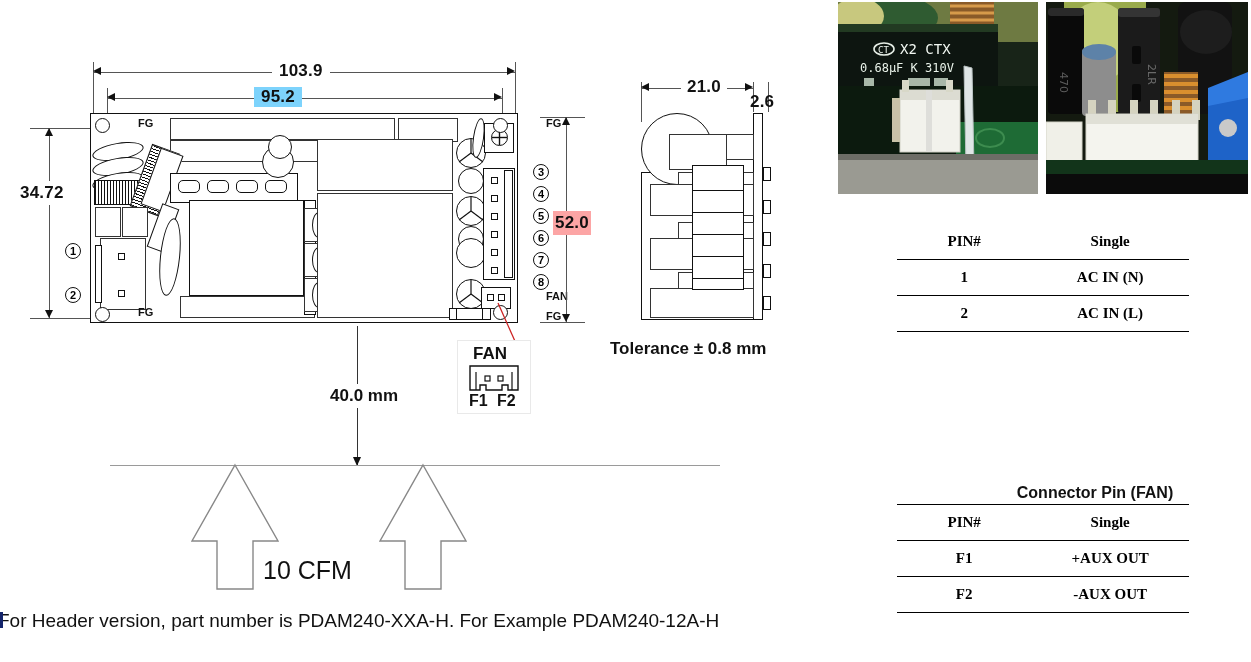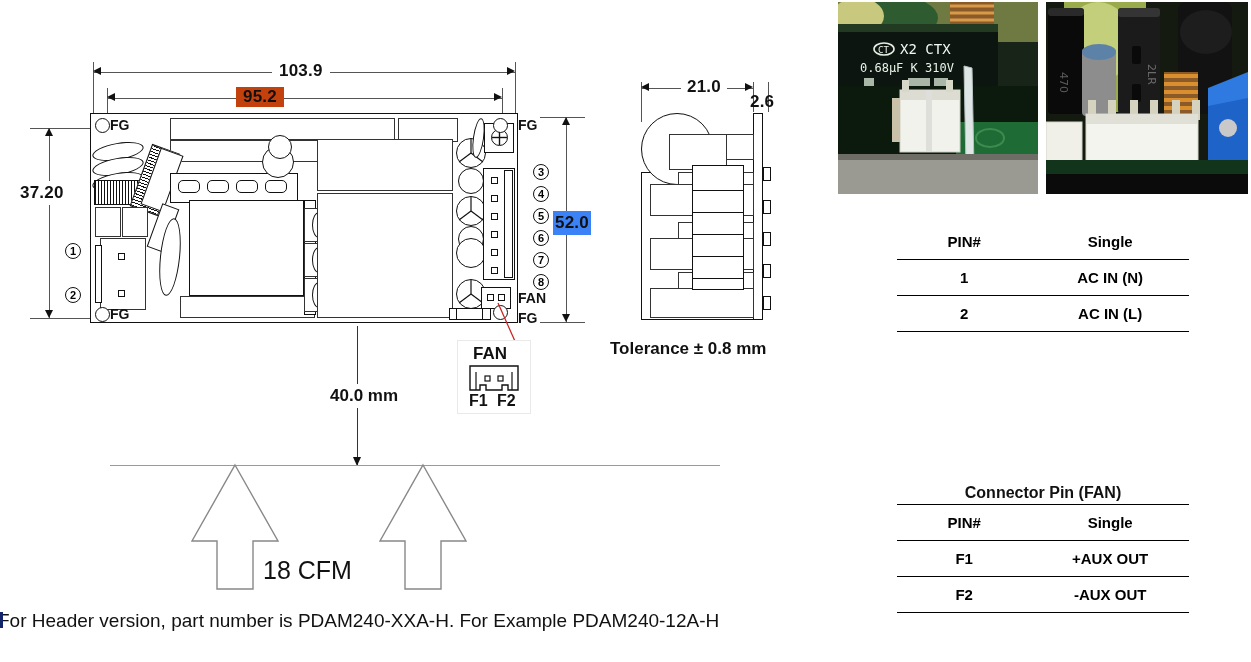--- a/index.html
+++ b/index.html
@@ -3,21 +3,21 @@
 <meta charset="utf-8">
 <style>
   html,body{margin:0;padding:0;background:#ffffff;}
   body{
     width:1251px;height:662px;position:relative;overflow:hidden;
     font-family:"Liberation Sans",sans-serif;color:#000;
   }
   .abs{position:absolute;}
   .txt{font-family:"Liberation Sans",sans-serif;color:#111;white-space:nowrap;}
   .dimtxt{font-size:17px;font-weight:bold;letter-spacing:.2px;}
-  .lbl{font-size:14px;font-weight:bold;}
+  .lbl{font-size:11px;font-weight:bold;margin-left:28px;}
 
   
   .hline{position:absolute;height:0;border-top:1.4px solid #111;}
   .vline{position:absolute;width:0;border-left:1.4px solid #111;}
   .thinh{position:absolute;height:0;border-top:1px solid #555;}
   .thinv{position:absolute;width:0;border-left:1px solid #555;}
 
   
   .box{position:absolute;border:1.3px solid #111;background:#fff;box-sizing:border-box;}
   .boxthin{position:absolute;border:1px solid #333;background:#fff;box-sizing:border-box;}
@@ -42,21 +42,21 @@
     background-image:repeating-linear-gradient(0deg,#111 0 1px,#fff 1px 3px);
   }
 
   
   .dtable{position:absolute;border-collapse:collapse;}
   .dtable td,.dtable th{
     font-family:"Liberation Sans",sans-serif;font-size:15px;text-align:center;
     padding:9px 4px;font-weight:bold;color:#000;border:0;
   }
   .dtable th{font-weight:bold;}
-  .dtable tr.ruled td,.dtable tr.ruled th{border-bottom:1.6px solid #000;}
+  .dtable tr.ruled td,.dtable tr.ruled th{border-bottom:1.6px solid #000;font-family:Liberation Serif, serif;}
 
   
   .photo{position:absolute;overflow:hidden;}
   .note{position:absolute;font-size:19px;color:#111;white-space:nowrap;}
 </style>
 </head>
 <body>
 
 <div>
 
@@ -66,30 +66,30 @@
   <div class="thinv" style="left:502px;top:88px;height:40px;"></div>
 
   <div class="thinh" style="left:93px;top:72px;width:422px;"></div>
   <div class="abs" style="left:93px;top:67px;width:0;height:0;border-top:4px solid transparent;border-bottom:4px solid transparent;border-right:8px solid #111;"></div>
   <div class="abs" style="left:507px;top:67px;width:0;height:0;border-top:4px solid transparent;border-bottom:4px solid transparent;border-left:8px solid #111;"></div>
   <div class="txt dimtxt abs" style="left:241px;top:61px;background:#fff;padding:0 7px;margin-left:31px;">103.9</div>
 
   <div class="thinh" style="left:107px;top:98px;width:395px;"></div>
   <div class="abs" style="left:107px;top:93px;width:0;height:0;border-top:4px solid transparent;border-bottom:4px solid transparent;border-right:8px solid #111;"></div>
   <div class="abs" style="left:494px;top:93px;width:0;height:0;border-top:4px solid transparent;border-bottom:4px solid transparent;border-left:8px solid #111;"></div>
-  <div class="txt dimtxt abs" style="left:236px;top:87px;background:#c2410c;padding:0 7px;">95.2</div>
+  <div class="txt dimtxt abs" style="left:254px;top:87px;background:#7dd3fc;padding:0 7px;">95.2</div>
 </div>
 
 <div>
   <div class="thinh" style="left:30px;top:128px;width:65px;"></div>
   <div class="thinh" style="left:30px;top:318px;width:65px;"></div>
   <div class="thinv" style="left:49px;top:128px;height:190px;"></div>
   <div class="abs" style="left:45px;top:128px;width:0;height:0;border-left:4px solid transparent;border-right:4px solid transparent;border-bottom:8px solid #111;"></div>
   <div class="abs" style="left:45px;top:310px;width:0;height:0;border-left:4px solid transparent;border-right:4px solid transparent;border-top:8px solid #111;"></div>
-  <div class="txt dimtxt abs" style="left:18px;top:181px;background:#fff;padding:2px 2px;">37.20</div>
+  <div class="txt dimtxt abs" style="left:18px;top:181px;background:#fff;padding:2px 2px;">34.72</div>
 </div>
 
 <div class="box" style="left:90px;top:113px;width:428px;height:210px;"></div>
 
 <div>
 
   <div class="boxthin" style="left:170px;top:118px;width:225px;height:22px;"></div>
   <div class="boxthin" style="left:170px;top:140px;width:225px;height:22px;"></div>
   <div class="boxthin" style="left:398px;top:118px;width:60px;height:24px;"></div>
 
@@ -204,21 +204,21 @@
 <div class="pinb" style="left:533px;top:230px;">6</div>
 <div class="pinb" style="left:533px;top:252px;">7</div>
 <div class="pinb" style="left:533px;top:274px;">8</div>
 
 <div>
   <div class="thinh" style="left:540px;top:117px;width:45px;"></div>
   <div class="thinh" style="left:540px;top:322px;width:45px;"></div>
   <div class="thinv" style="left:566px;top:117px;height:205px;"></div>
   <div class="abs" style="left:562px;top:117px;width:0;height:0;border-left:4px solid transparent;border-right:4px solid transparent;border-bottom:8px solid #111;"></div>
   <div class="abs" style="left:562px;top:314px;width:0;height:0;border-left:4px solid transparent;border-right:4px solid transparent;border-top:8px solid #111;"></div>
-  <div class="txt dimtxt abs" style="left:553px;top:211px;background:#3b82f6;padding:2px;">52.0</div>
+  <div class="txt dimtxt abs" style="left:553px;top:211px;background:#fca5a5;padding:2px;">52.0</div>
 </div>
 
 <svg class="abs" style="left:470px;top:300px;" width="60" height="55">
   <line x1="28" y1="3" x2="48" y2="48" stroke="#cc2222" stroke-width="1.3"></line>
 </svg>
 <div class="abs" style="left:457px;top:340px;width:72px;height:72px;border:1px solid #e9e9e9;background:#fff;"></div>
 <div class="txt abs" style="left:473px;top:344px;font-size:17px;font-weight:bold;">FAN</div>
 <svg class="abs" style="left:466px;top:364px;" width="56" height="30">
   <path d="M4,2 L52,2 L52,26 L42,26 L42,21 L36,21 L36,26 L20,26 L20,21 L14,21 L14,26 L4,26 Z" fill="none" stroke="#111" stroke-width="1.4"></path>
   <path d="M10,8 L10,26" fill="none" stroke="#111" stroke-width="1.2"></path>
@@ -276,21 +276,21 @@
 
   <div class="abs" style="left:110px;top:465px;width:610px;height:0;border-top:1.4px solid #9a9a9a;"></div>
 
   <svg class="abs" style="left:190px;top:463px;" width="90" height="128">
     <path d="M45,2 L88,78 L63,78 L63,126 L27,126 L27,78 L2,78 Z" fill="#ffffff" stroke="#888" stroke-width="1.4"></path>
   </svg>
 
   <svg class="abs" style="left:378px;top:463px;" width="90" height="128">
     <path d="M45,2 L88,78 L63,78 L63,126 L27,126 L27,78 L2,78 Z" fill="#ffffff" stroke="#888" stroke-width="1.4"></path>
   </svg>
-  <div class="txt abs" style="left:263px;top:556px;font-size:25px;color:#111;">18 CFM</div>
+  <div class="txt abs" style="left:263px;top:556px;font-size:25px;color:#111;">10 CFM</div>
 </div>
 
 <div class="photo" style="left:838px;top:2px;width:200px;height:192px;background:#1d2a1c;">
   <svg width="200" height="192">
     <rect x="0" y="0" width="200" height="192" fill="#182418"></rect>
 
     <rect x="0" y="0" width="200" height="40" fill="#6e7a42"></rect>
     <ellipse cx="58" cy="16" rx="42" ry="22" fill="#2f5b31"></ellipse>
     <ellipse cx="20" cy="14" rx="26" ry="18" fill="#c8c87e"></ellipse>
 
@@ -400,21 +400,21 @@
       <td>1</td>
       <td>AC IN (N)</td>
     </tr>
     <tr class="ruled">
       <td>2</td>
       <td>AC IN (L)</td>
     </tr>
   </tbody>
 </table>
 
-<div class="txt abs" style="left:897px;top:484px;width:292px;text-align:center;font-size:16px;font-weight:bold;">Connector Pin (FAN)</div>
+<div class="txt abs" style="left:949px;top:484px;width:292px;text-align:center;font-size:16px;font-weight:bold;">Connector Pin (FAN)</div>
 <table class="dtable" style="left:897px;top:505px;width:292px;">
   <tbody>
     <tr class="ruled">
       <th style="width:46%;">PIN#</th>
       <th style="width:54%;">Single</th>
     </tr>
     <tr class="ruled">
       <td>F1</td>
       <td>+AUX OUT</td>
     </tr>

